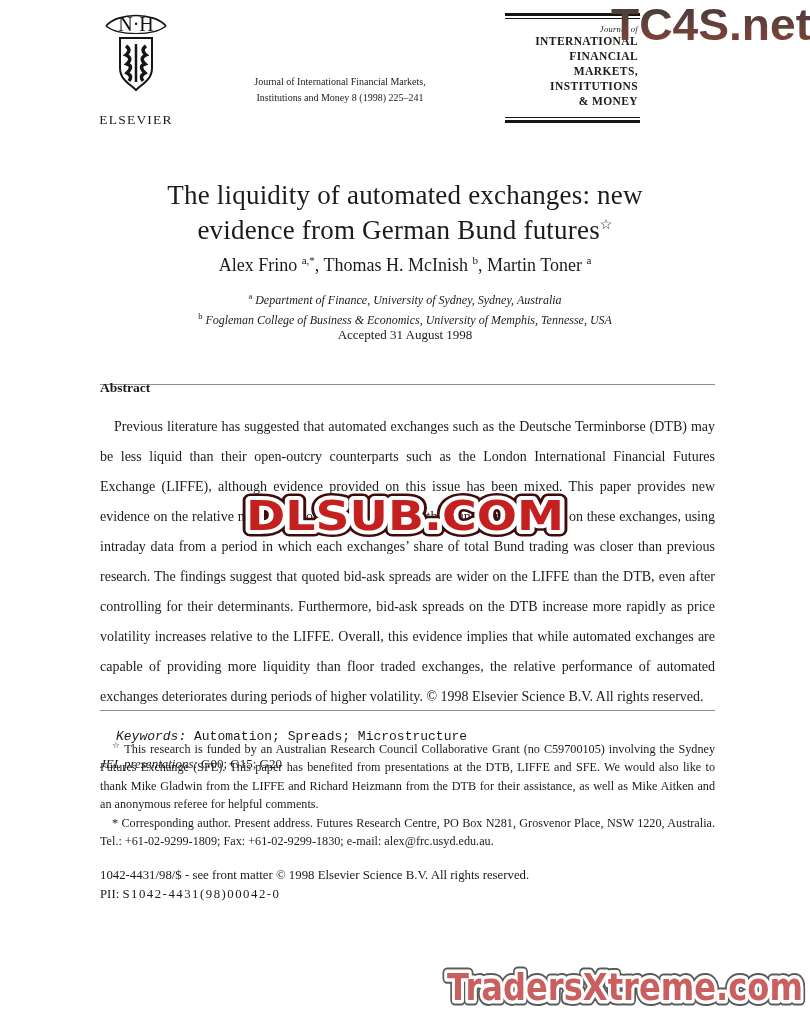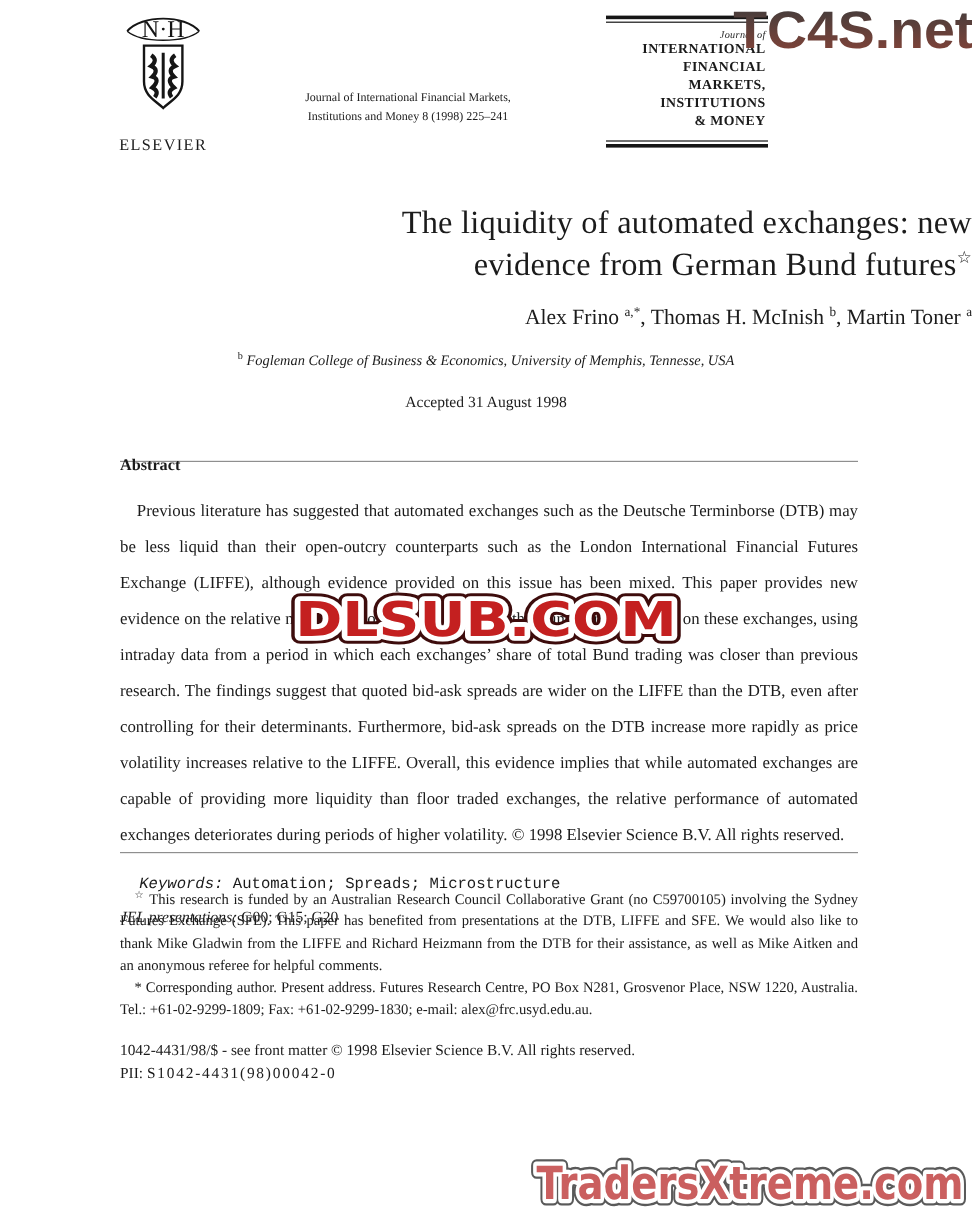--- a/index.html
+++ b/index.html
@@ -17,24 +17,24 @@
   .jbox{left:505px;top:13px;width:135px;text-align:right;}
   .dblrule{height:7px;position:relative;}
   .dblrule .thick{height:3px;background:#151515;}
   .dblrule .thin{height:1px;background:#151515;margin-top:2px;}
   .dblrule.flip .thin{margin-top:0;margin-bottom:2px;}
   .jbox-inner{padding:4px 2px 8px 2px;}
   .jbox-prefix{font-style:italic;font-size:8.5px;letter-spacing:.3px;}
   .jbox-line{font-weight:bold;font-size:11.5px;line-height:1.3;letter-spacing:.4px;}
 
   
-  .title{left:0;top:168px;width:100%;text-align:right;
+  .title{left:0;top:178px;width:100%;text-align:center;
     font-size:27px;line-height:1.28;letter-spacing:.2px;font-family:Liberation Serif, serif;}
   .title sup{font-size:14px;}
-  .authors{left:0;top:254px;width:100%;text-align:right;font-size:18px;}
+  .authors{left:0;top:254px;width:100%;text-align:center;font-size:18px;}
   .authors sup{font-size:11px;}
   .affils{left:0;top:290px;width:100%;text-align:center;
     font-style:italic;font-size:12px;line-height:1.6;}
   .affils sup{font-size:8.5px;font-style:normal;}
   .accepted{left:0;top:327px;width:100%;text-align:center;font-size:13px;}
 
   
   .rule{left:100px;width:615px;height:1px;background:#8f8f8f;}
 
   
@@ -116,20 +116,21 @@
 <div class="abs title">
   <div>The liquidity of automated exchanges: new</div>
   <div><span>evidence from German Bund futures</span><sup>☆</sup></div>
 </div>
 
 <div class="abs authors">
   <span>Alex Frino</span>&nbsp;<sup>a,*</sup><span>, </span><span>Thomas H. McInish</span>&nbsp;<sup>b</sup><span>, </span><span>Martin Toner</span>&nbsp;<sup>a</sup>
 </div>
 
 <div class="abs affils">
+  <div><sup>a</sup><span> Department of Finance, University of Sydney, Sydney, Australia</span></div>
   <div><sup>b</sup><span> Fogleman College of Business &amp; Economics, University of Memphis, Tennesse, USA</span></div>
 </div>
 
 <div class="abs accepted">Accepted 31 August 1998</div>
 
 <div class="abs rule" style="top:384px;"></div>
 
 <div class="abs abstract">
   <h2>Abstract</h2>
   <p class="body">Previous literature has suggested that automated exchanges such as the Deutsche Terminborse (DTB) may be less liquid than their open-outcry counterparts such as the London International Financial Futures Exchange (LIFFE), although evidence provided on this issue has been mixed. This paper provides new evidence on the relative magnitudes of bid-ask spreads in the Bund contract traded on these exchanges, using intraday data from a period in which each exchanges’ share of total Bund trading was closer than previous research. The findings suggest that quoted bid-ask spreads are wider on the LIFFE than the DTB, even after controlling for their determinants. Furthermore, bid-ask spreads on the DTB increase more rapidly as price volatility increases relative to the LIFFE. Overall, this evidence implies that while automated exchanges are capable of providing more liquidity than floor traded exchanges, the relative performance of automated exchanges deteriorates during periods of higher volatility. © 1998 Elsevier Science B.V. All rights reserved.</p>

